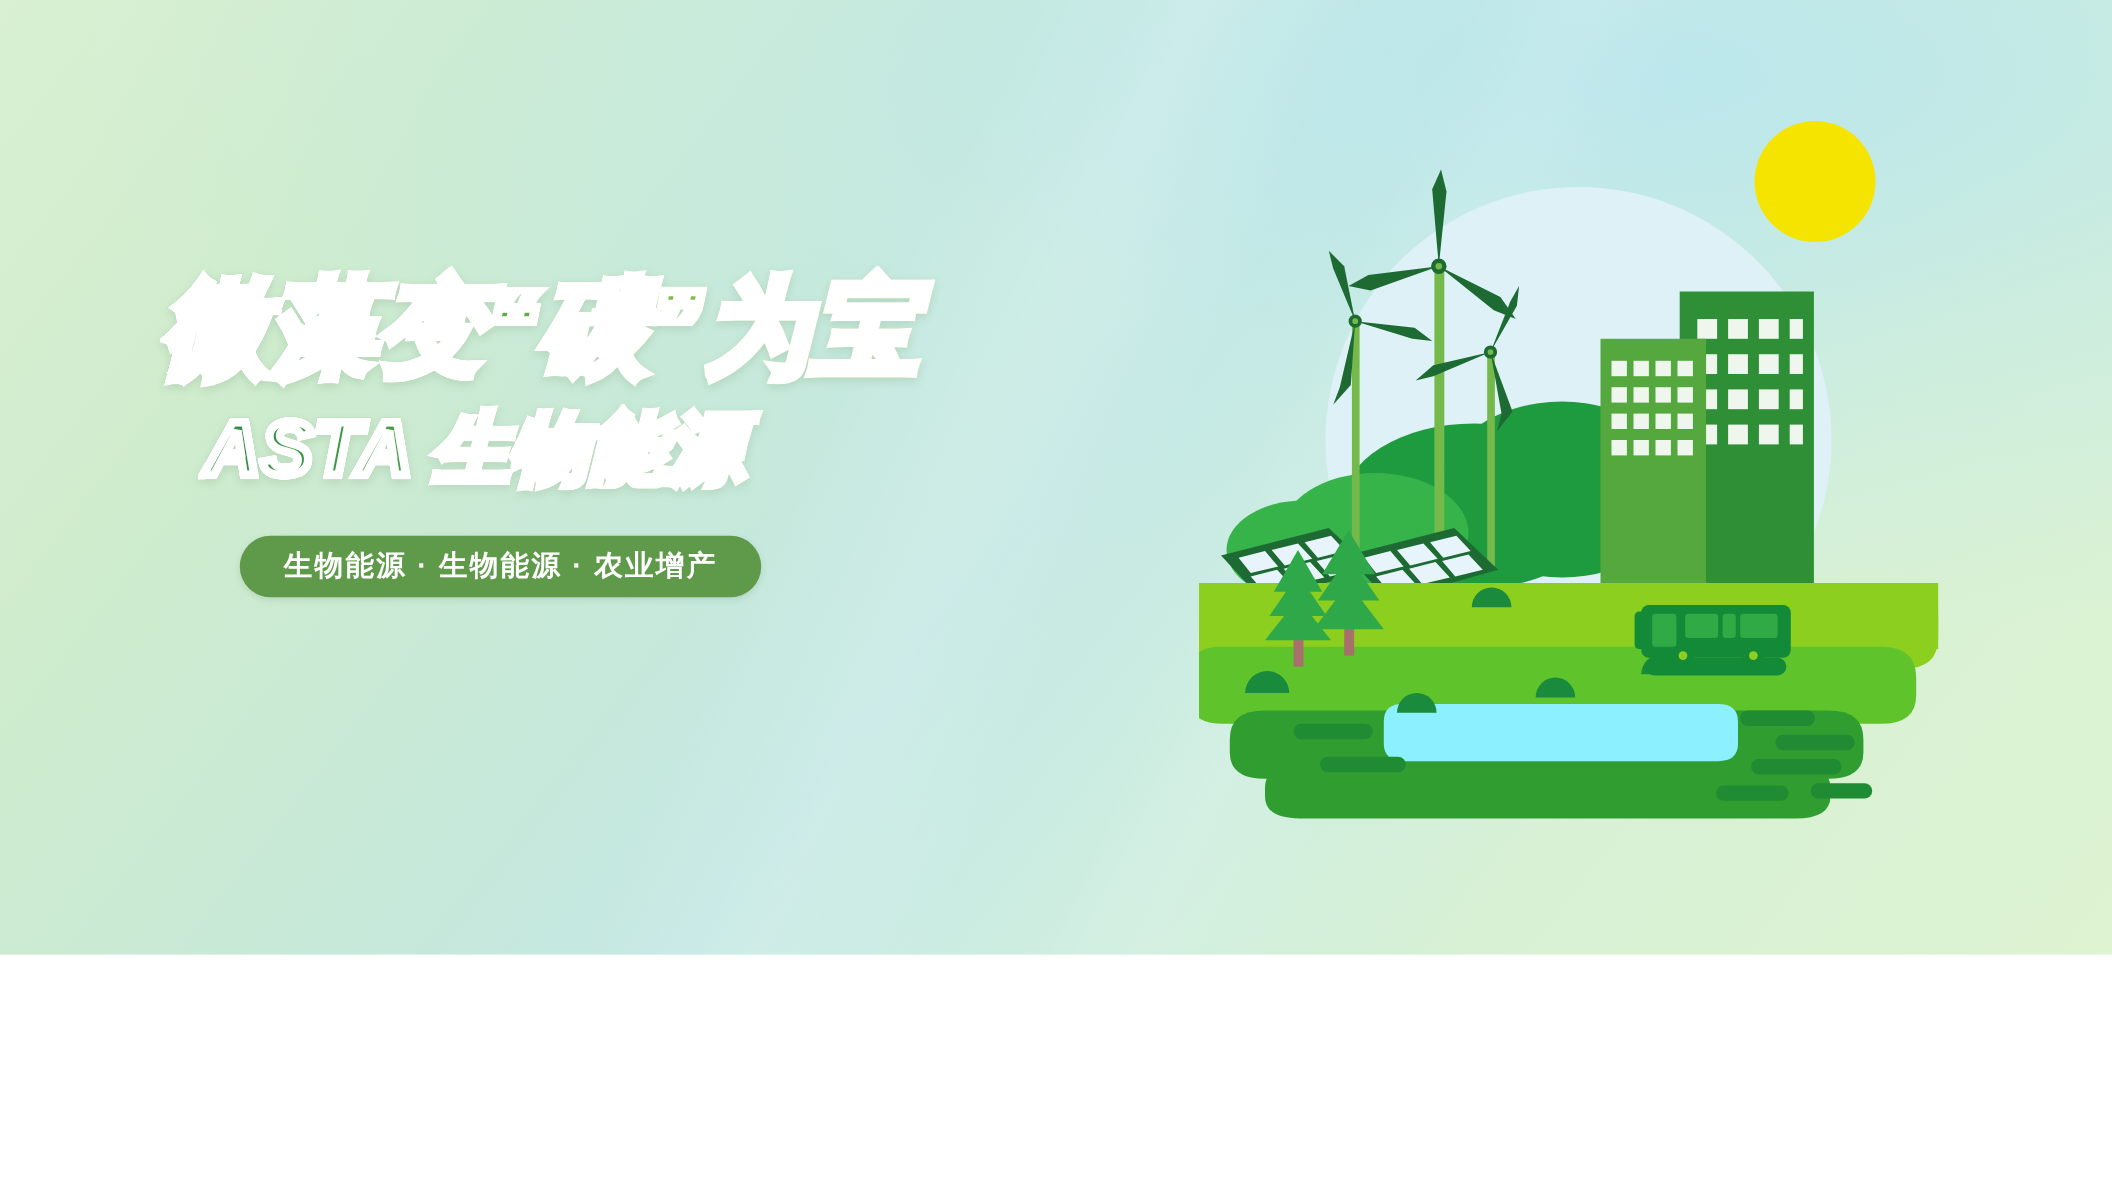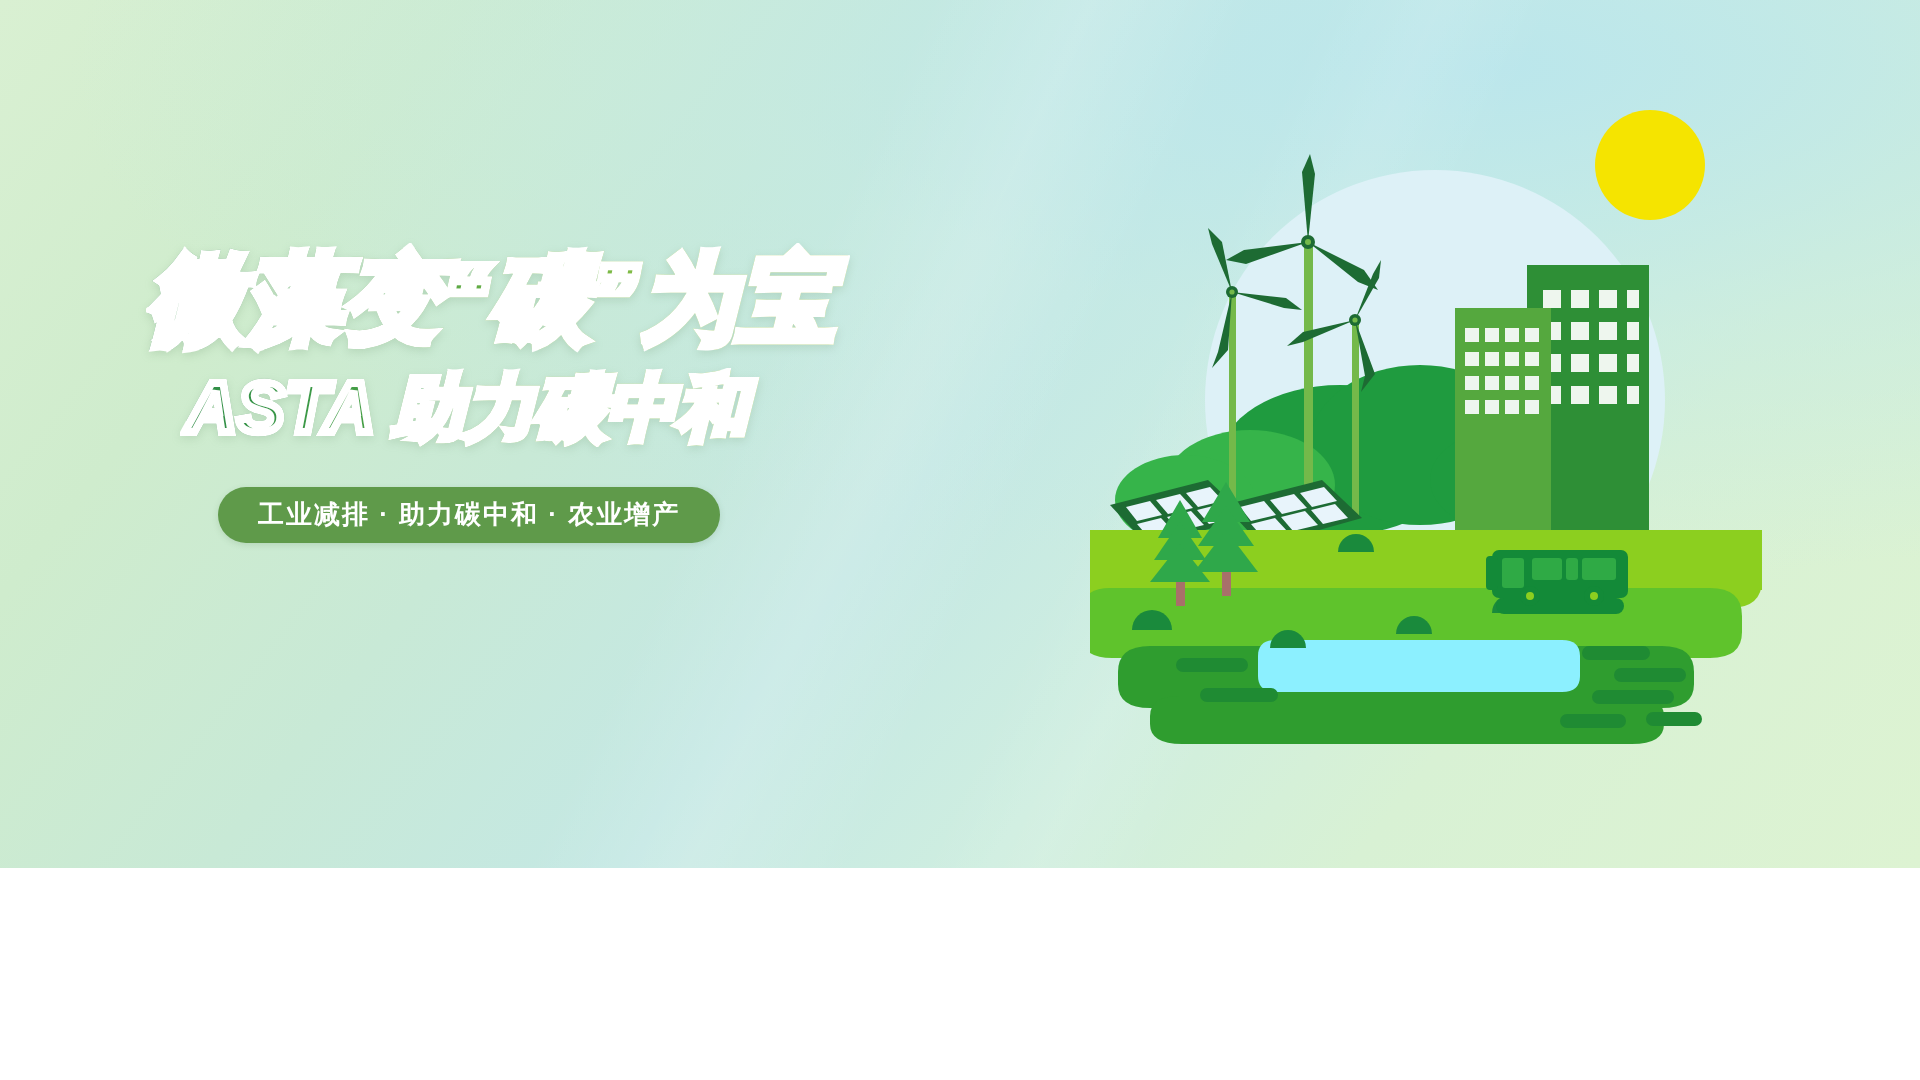--- a/index.html
+++ b/index.html
@@ -105,23 +105,23 @@
 <body>
 
 <div class="banner">
 
   <div class="sheen"></div>
 
   <div class="text-block">
 
     <div class="headline">微藻变“碳”为宝</div>
 
-    <div class="subhead">ASTA 助力碳中和</div>
-
-    <div class="tagline-pill">工业减排 · 助力碳中和 · 农业增产</div>
+    <div class="subhead">ASTA 生物能源</div>
+
+    <div class="tagline-pill">生物能源 · 生物能源 · 农业增产</div>
   </div>
 
   <div class="illustration">
     <svg viewBox="0 0 700 700" xmlns="http://www.w3.org/2000/svg">
 
       <circle cx="560" cy="105" r="55" fill="#f5e400"></circle>
 
       <circle cx="345" cy="340" r="230" fill="#ddf1f7"></circle>
 
       <g>

